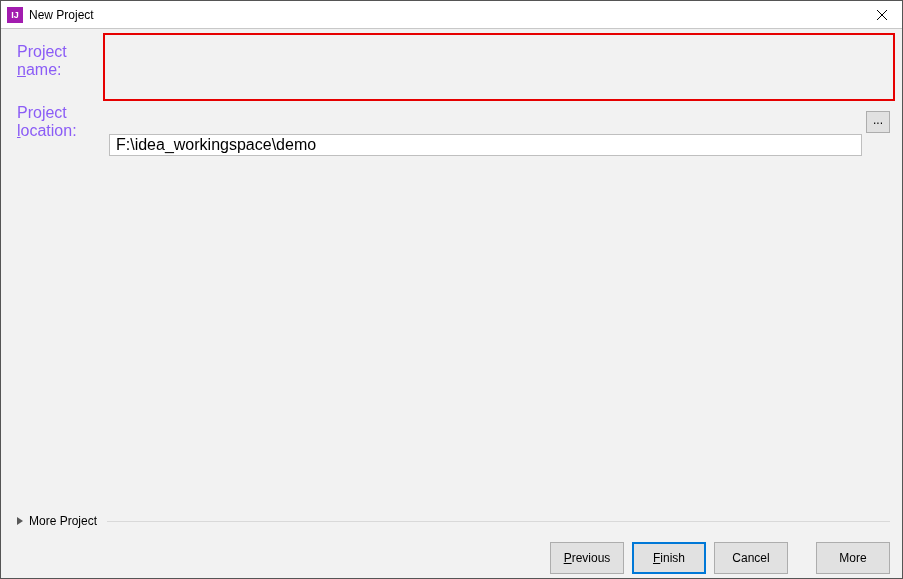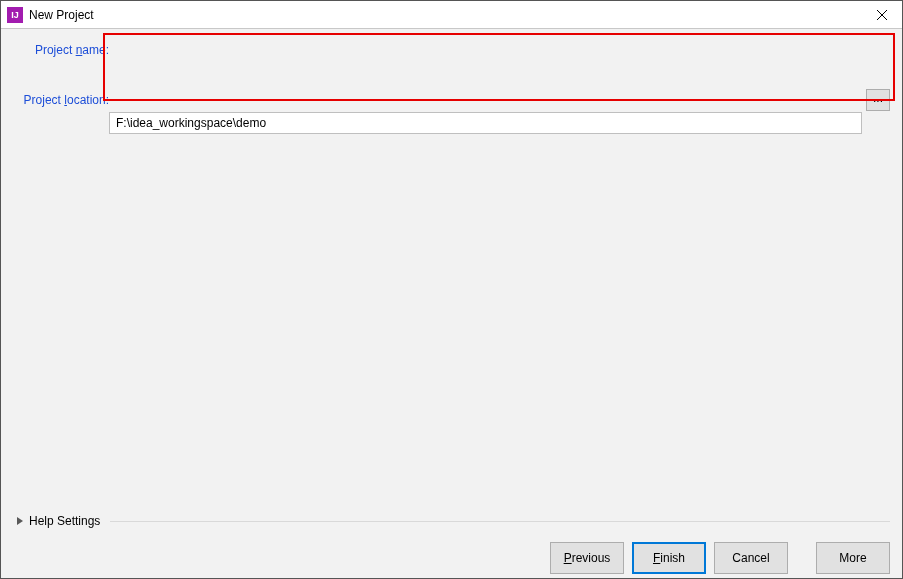--- a/index.html
+++ b/index.html
@@ -78,23 +78,23 @@
     .form-area {
       padding: 14px 12px 0 16px;
     }
     .form-row {
       display: flex;
       align-items: center;
       margin-bottom: 8px;
     }
     .form-label {
       width: 92px;
-      font-size: 12px;
-      color: #1d4ed8;
-      text-align: right;
+      font-size: 16px;
+      color: #8b5cf6;
+      text-align: left;
     }
     .form-label .mnemonic {
       text-decoration: underline;
     }
     .input-name {
       flex: 1;
       height: 22px;
       border: 1px solid #4a90d9;
       background: #fff;
       padding: 0 6px;
@@ -107,21 +107,21 @@
       display: flex;
       align-items: center;
       gap: 4px;
     }
     .input-loc {
       flex: 1;
       height: 22px;
       border: 1px solid #bfbfbf;
       background: #fff;
       padding: 0 6px;
-      font-size: 12px;
+      font-size: 16px;
       outline: none;
       font-family: inherit;
       margin-top: 47px;
     }
     .browse-btn {
       width: 24px;
       height: 22px;
       border: 1px solid #adadad;
       background: #e1e1e1;
       cursor: pointer;
@@ -221,21 +221,21 @@
       <label class="form-label"><span>Project </span><span class="mnemonic">l</span><span>ocation:</span></label>
       <div class="input-loc-wrap">
         <input type="text" class="input-loc" value="F:\idea_workingspace\demo" style="">
         <button class="browse-btn">...</button>
       </div>
     </div>
   </div>
 
   <div class="more-settings">
     <div class="triangle"></div>
-    <span class="label">Help Settings</span>
+    <span class="label">More Project</span>
     <div class="sep"></div>
   </div>
 </div>
 
 <div class="button-bar">
   <button class="btn"><span class="mnemonic">P</span><span>revious</span></button>
   <button class="btn primary"><span class="mnemonic">F</span><span>inish</span></button>
   <button class="btn">Cancel</button>
   <div class="gap-large"></div>
   <button class="btn">More</button>

